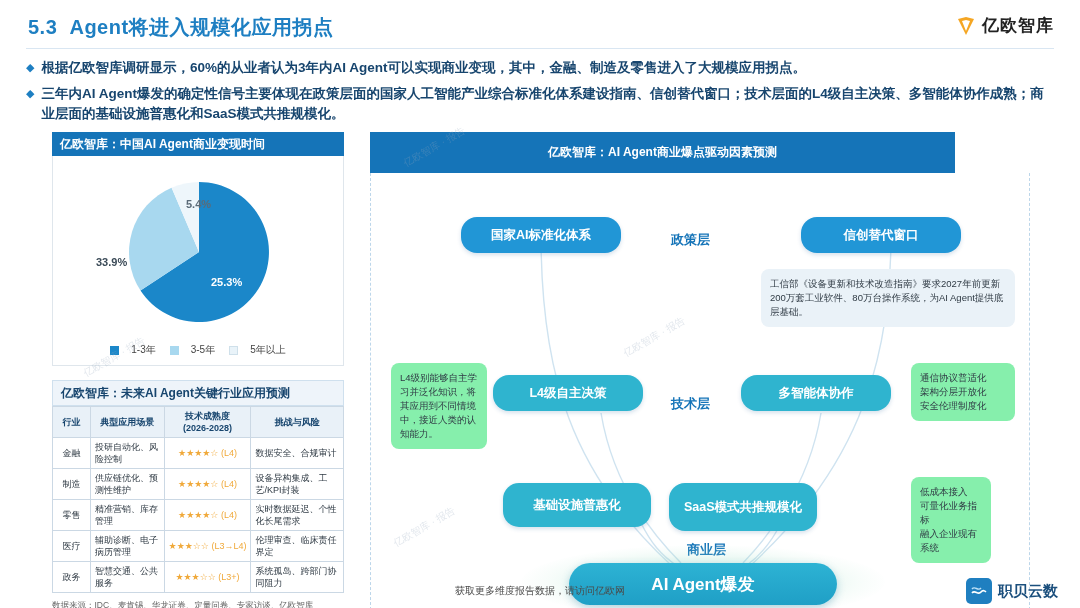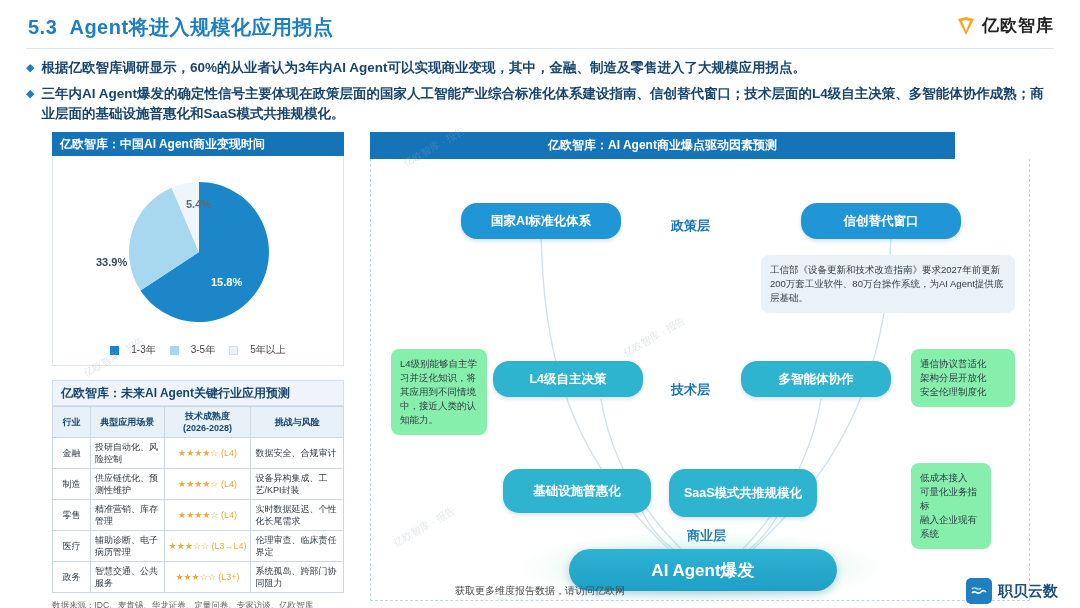--- a/index.html
+++ b/index.html
@@ -68,21 +68,21 @@
   th { background:#e9f1f8; color:#17456e; font-weight:bold; text-align:center; font-size:9px;}
   td.cat { text-align:center; width:38px; }
   td.stars { text-align:center; color:#f0a93a; font-size:9px; white-space:nowrap;}
   .src {
     margin-top:7px; font-size:8.5px; color:#666;
   }
   
   .right-col { position:absolute; left:370px; top:132px; width:660px; }
   .right-head {
     background:#1574b8; color:#fff; font-size:12px; font-weight:bold;
-    padding:5px 10px; text-align:center; width:585px;
+    padding:12px 10px; text-align:center; width:585px;
   }
   .diagram {
     position:relative; height:442px; border:1px dashed #bcd6ea; border-top:none;
     background:#ffffff;
   }
   .layer-label {
     position:absolute; font-size:13px; font-weight:bold; color:#1574b8;
   }
   .pill {
     position:absolute; border-radius:16px; color:#fff; font-size:12.5px;
@@ -164,21 +164,21 @@
     <svg width="292" height="180" viewBox="0 0 292 180">
 
       <path d="M146 96 L146 26 A70 70 0 1 1 87.5 134.5 Z" fill="#1b87c9"></path>
 
       <path d="M146 96 L87.5 134.5 A70 70 0 0 1 118.6 31.7 Z" fill="#a8d8ef"></path>
 
       <path d="M146 96 L118.6 31.7 A70 70 0 0 1 146 26 Z" fill="#eef6fb"></path>
     </svg>
     <span class="pielabel" style="left:133px; top:42px; color:#5b6b78;">5.4%</span>
     <span class="pielabel" style="left:43px; top:100px; color:#3a4a57;">33.9%</span>
-    <span class="pielabel" style="left:158px; top:120px; color:#ffffff;">15.8%</span>
+    <span class="pielabel" style="left:158px; top:120px; color:#ffffff;">25.3%</span>
 
     <div class="legend">
       <span class="legend-item">
         <i class="swatch" style="background:#1b87c9"></i>
         <span>1-3年</span>
       </span>
       <span class="legend-item">
         <i class="swatch" style="background:#a8d8ef"></i>
         <span>3-5年</span>
       </span>

